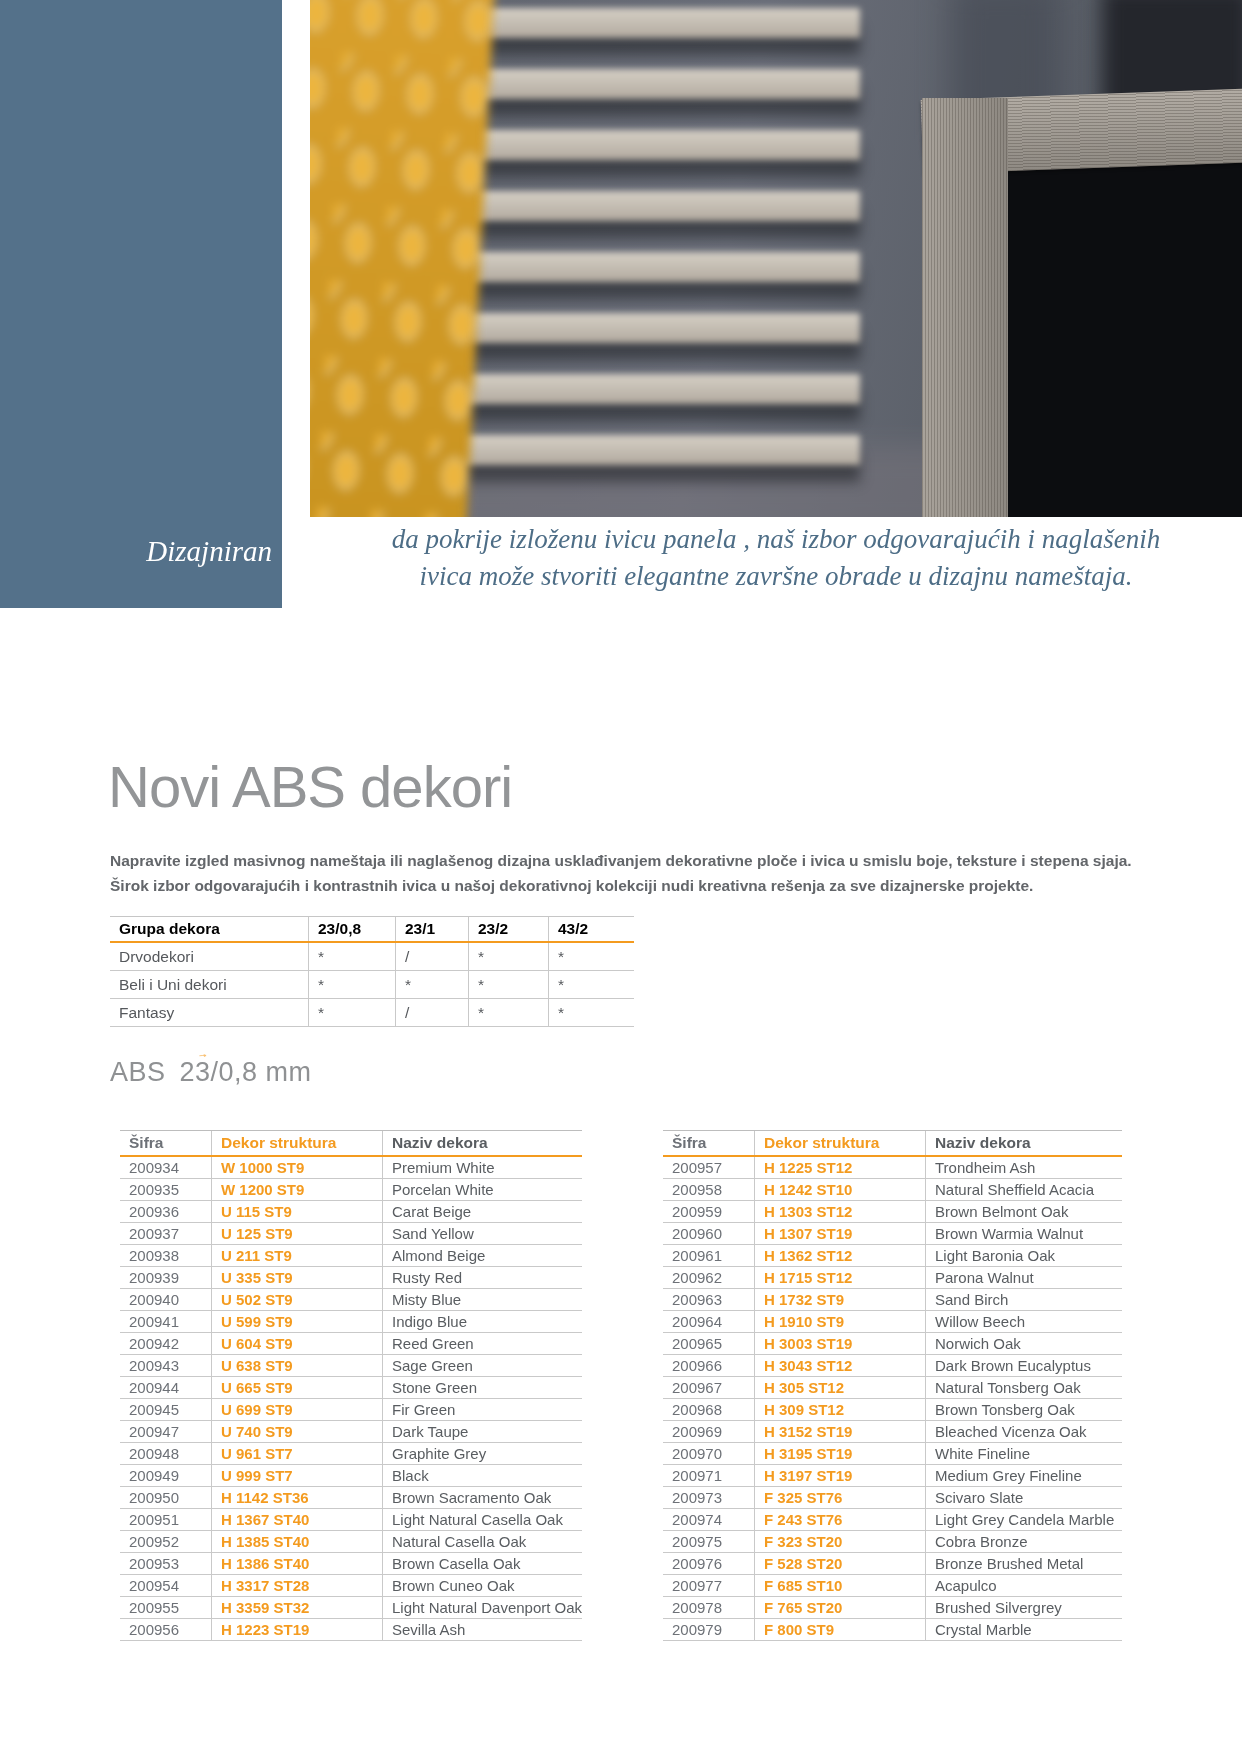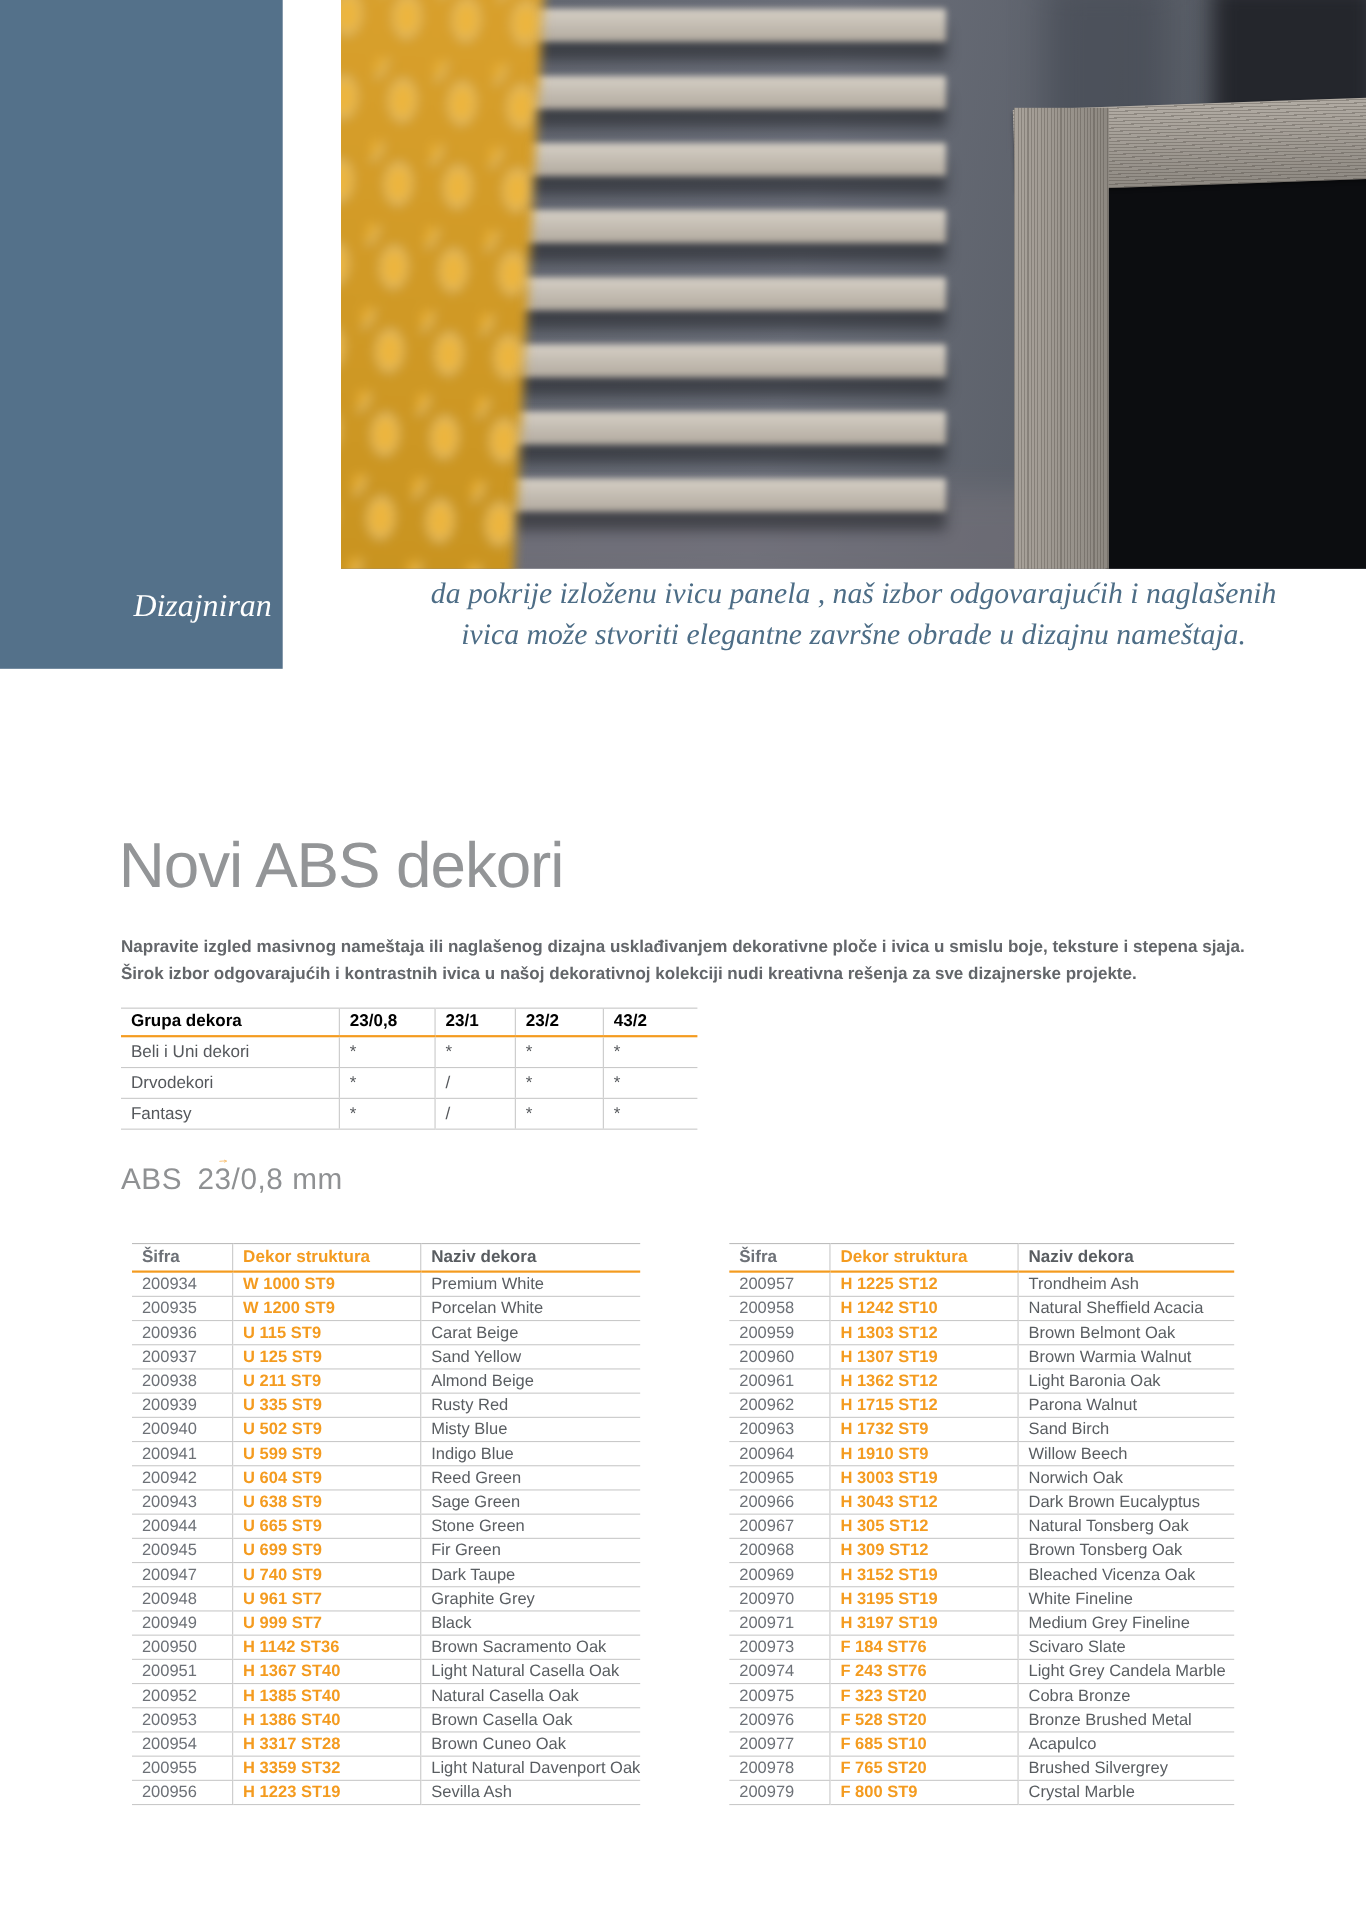--- a/index.html
+++ b/index.html
@@ -2,21 +2,21 @@
 <html><head>
 <meta charset="utf-8">
 <style>
   html,body{margin:0;padding:0;}
   body{
     width:1242px;height:1754px;position:relative;overflow:hidden;
     background:#ffffff;font-family:"Liberation Sans",sans-serif;
   }
   
   .hero-blue{
-    position:absolute;left:0;top:0;width:257px;height:608px;
+    position:absolute;left:0;top:0;width:282px;height:608px;
     background:var(--hero-blue,#54718a);
   }
   .hero-label{
     position:absolute;right:10px;bottom:40px;color:#ffffff;
     font-family:"Liberation Serif",serif;font-style:italic;
     font-size:29px;white-space:nowrap;
   }
   .hero-photo{
     position:absolute;left:310px;top:0;width:932px;height:517px;
     overflow:hidden;background:linear-gradient(100deg,#5e626b 0%,#6a6e79 45%,#5a5f68 72%,#50545d 100%);
@@ -162,30 +162,30 @@
       <tr>
         <th class="label">Grupa dekora</th>
         <th class="val">23/0,8</th>
         <th class="val">23/1</th>
         <th class="val">23/2</th>
         <th class="val">43/2</th>
       </tr>
     </thead>
     <tbody>
       <tr>
+        <td class="label">Drvodekori</td>
+        <td class="val">*</td>
+        <td class="val">/</td>
+        <td class="val">*</td>
+        <td class="val">*</td>
+      </tr>
+      <tr>
         <td class="label">Beli i Uni dekori</td>
         <td class="val">*</td>
         <td class="val">*</td>
-        <td class="val">*</td>
-        <td class="val">*</td>
-      </tr>
-      <tr>
-        <td class="label">Drvodekori</td>
-        <td class="val">*</td>
-        <td class="val">/</td>
         <td class="val">*</td>
         <td class="val">*</td>
       </tr>
       <tr>
         <td class="label">Fantasy</td>
         <td class="val">*</td>
         <td class="val">/</td>
         <td class="val">*</td>
         <td class="val">*</td>
       </tr>
@@ -402,21 +402,21 @@
         <td class="struct">H 3195 ST19</td>
         <td class="name">White Fineline</td>
       </tr>
       <tr>
         <td class="code">200971</td>
         <td class="struct">H 3197 ST19</td>
         <td class="name">Medium Grey Fineline</td>
       </tr>
       <tr>
         <td class="code">200973</td>
-        <td class="struct">F 184 ST76</td>
+        <td class="struct">F 325 ST76</td>
         <td class="name">Scivaro Slate</td>
       </tr>
       <tr>
         <td class="code">200974</td>
         <td class="struct">F 243 ST76</td>
         <td class="name">Light Grey Candela Marble</td>
       </tr>
       <tr>
         <td class="code">200975</td>
         <td class="struct">F 323 ST20</td>

